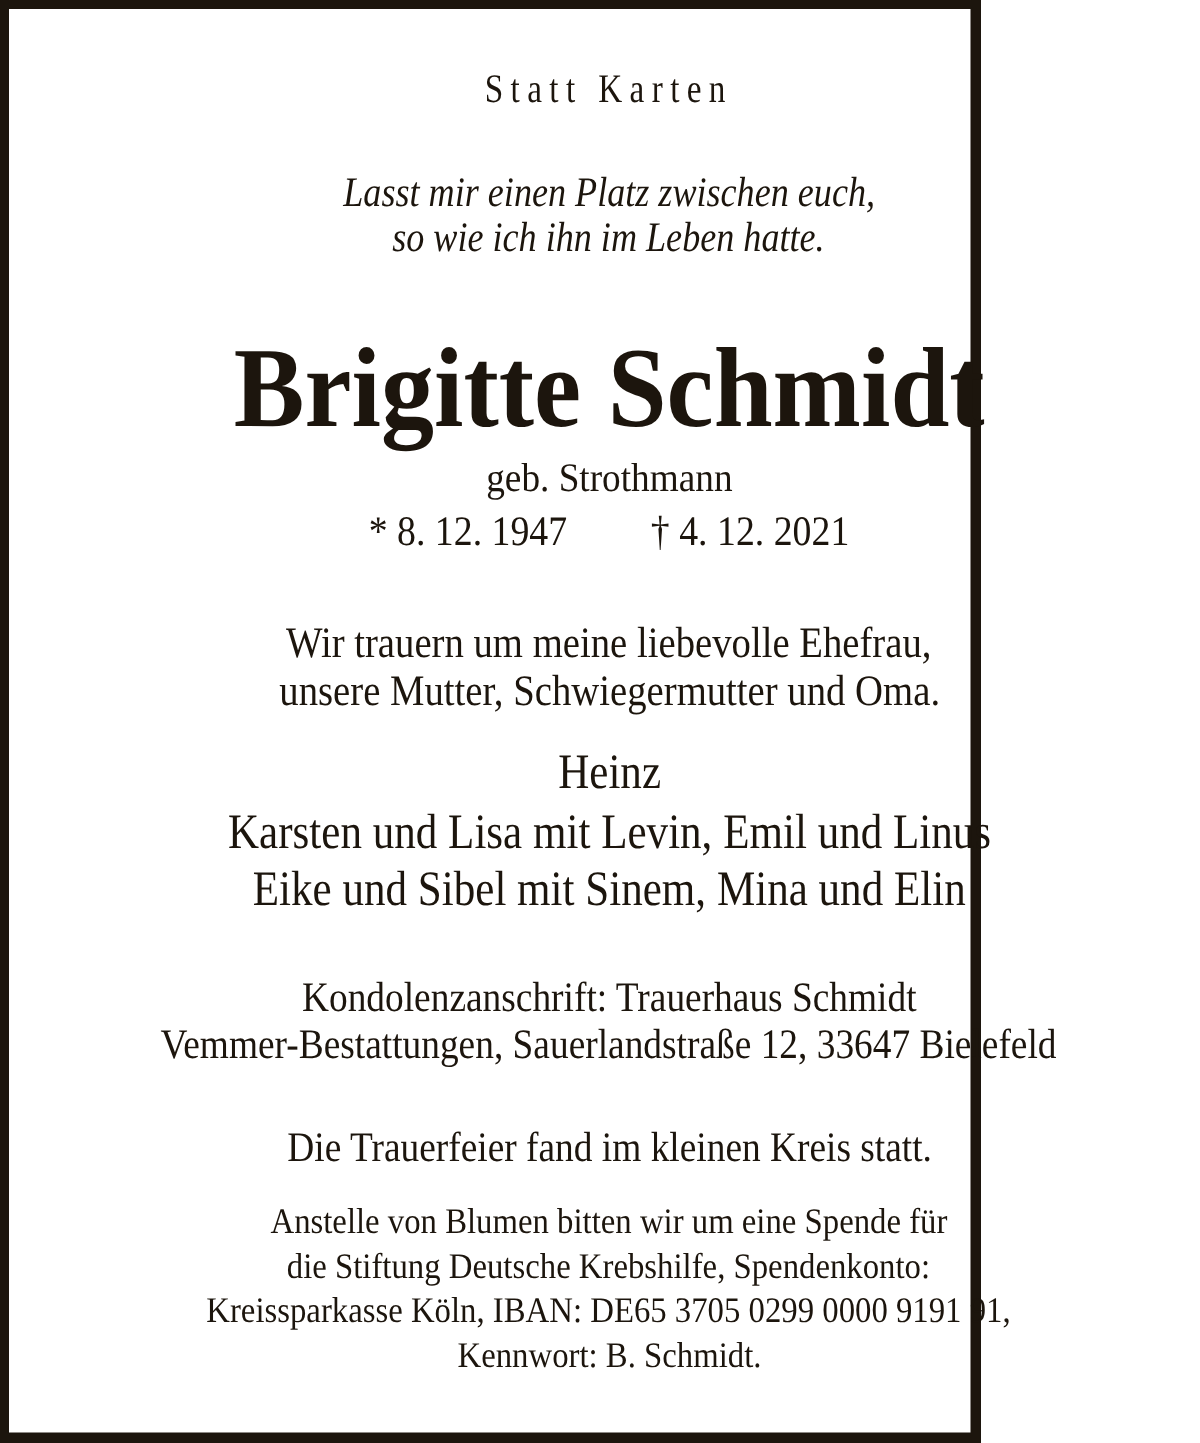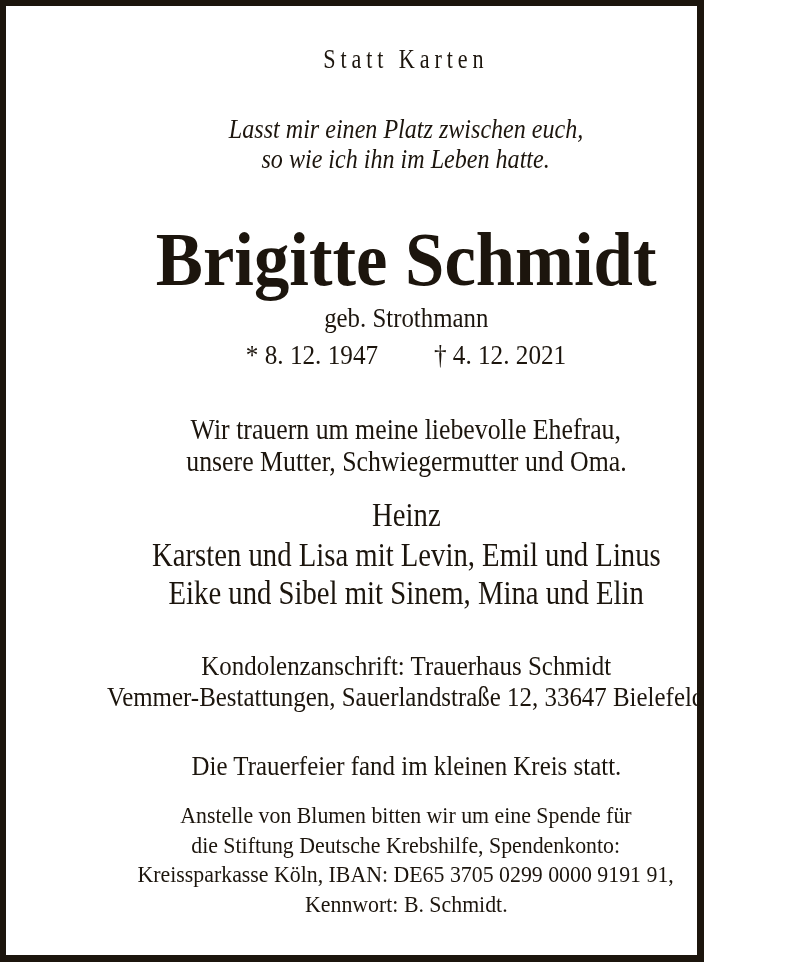--- a/index.html
+++ b/index.html
@@ -10,21 +10,21 @@
     body {
       width: 800px;
       height: 962px;
       position: relative;
       overflow: hidden;
     }
     .frame {
       position: absolute;
       left: 0;
       top: 0;
-      width: 704px;
+      width: 654px;
       height: 962px;
       box-sizing: border-box;
       border-top: 6px solid #1c150d;
       border-left: 6px solid #1c150d;
       border-right: 7px solid #1c150d;
       border-bottom: 7px solid #1c150d;
       background: #ffffff;
     }
     .line {
       position: absolute;

